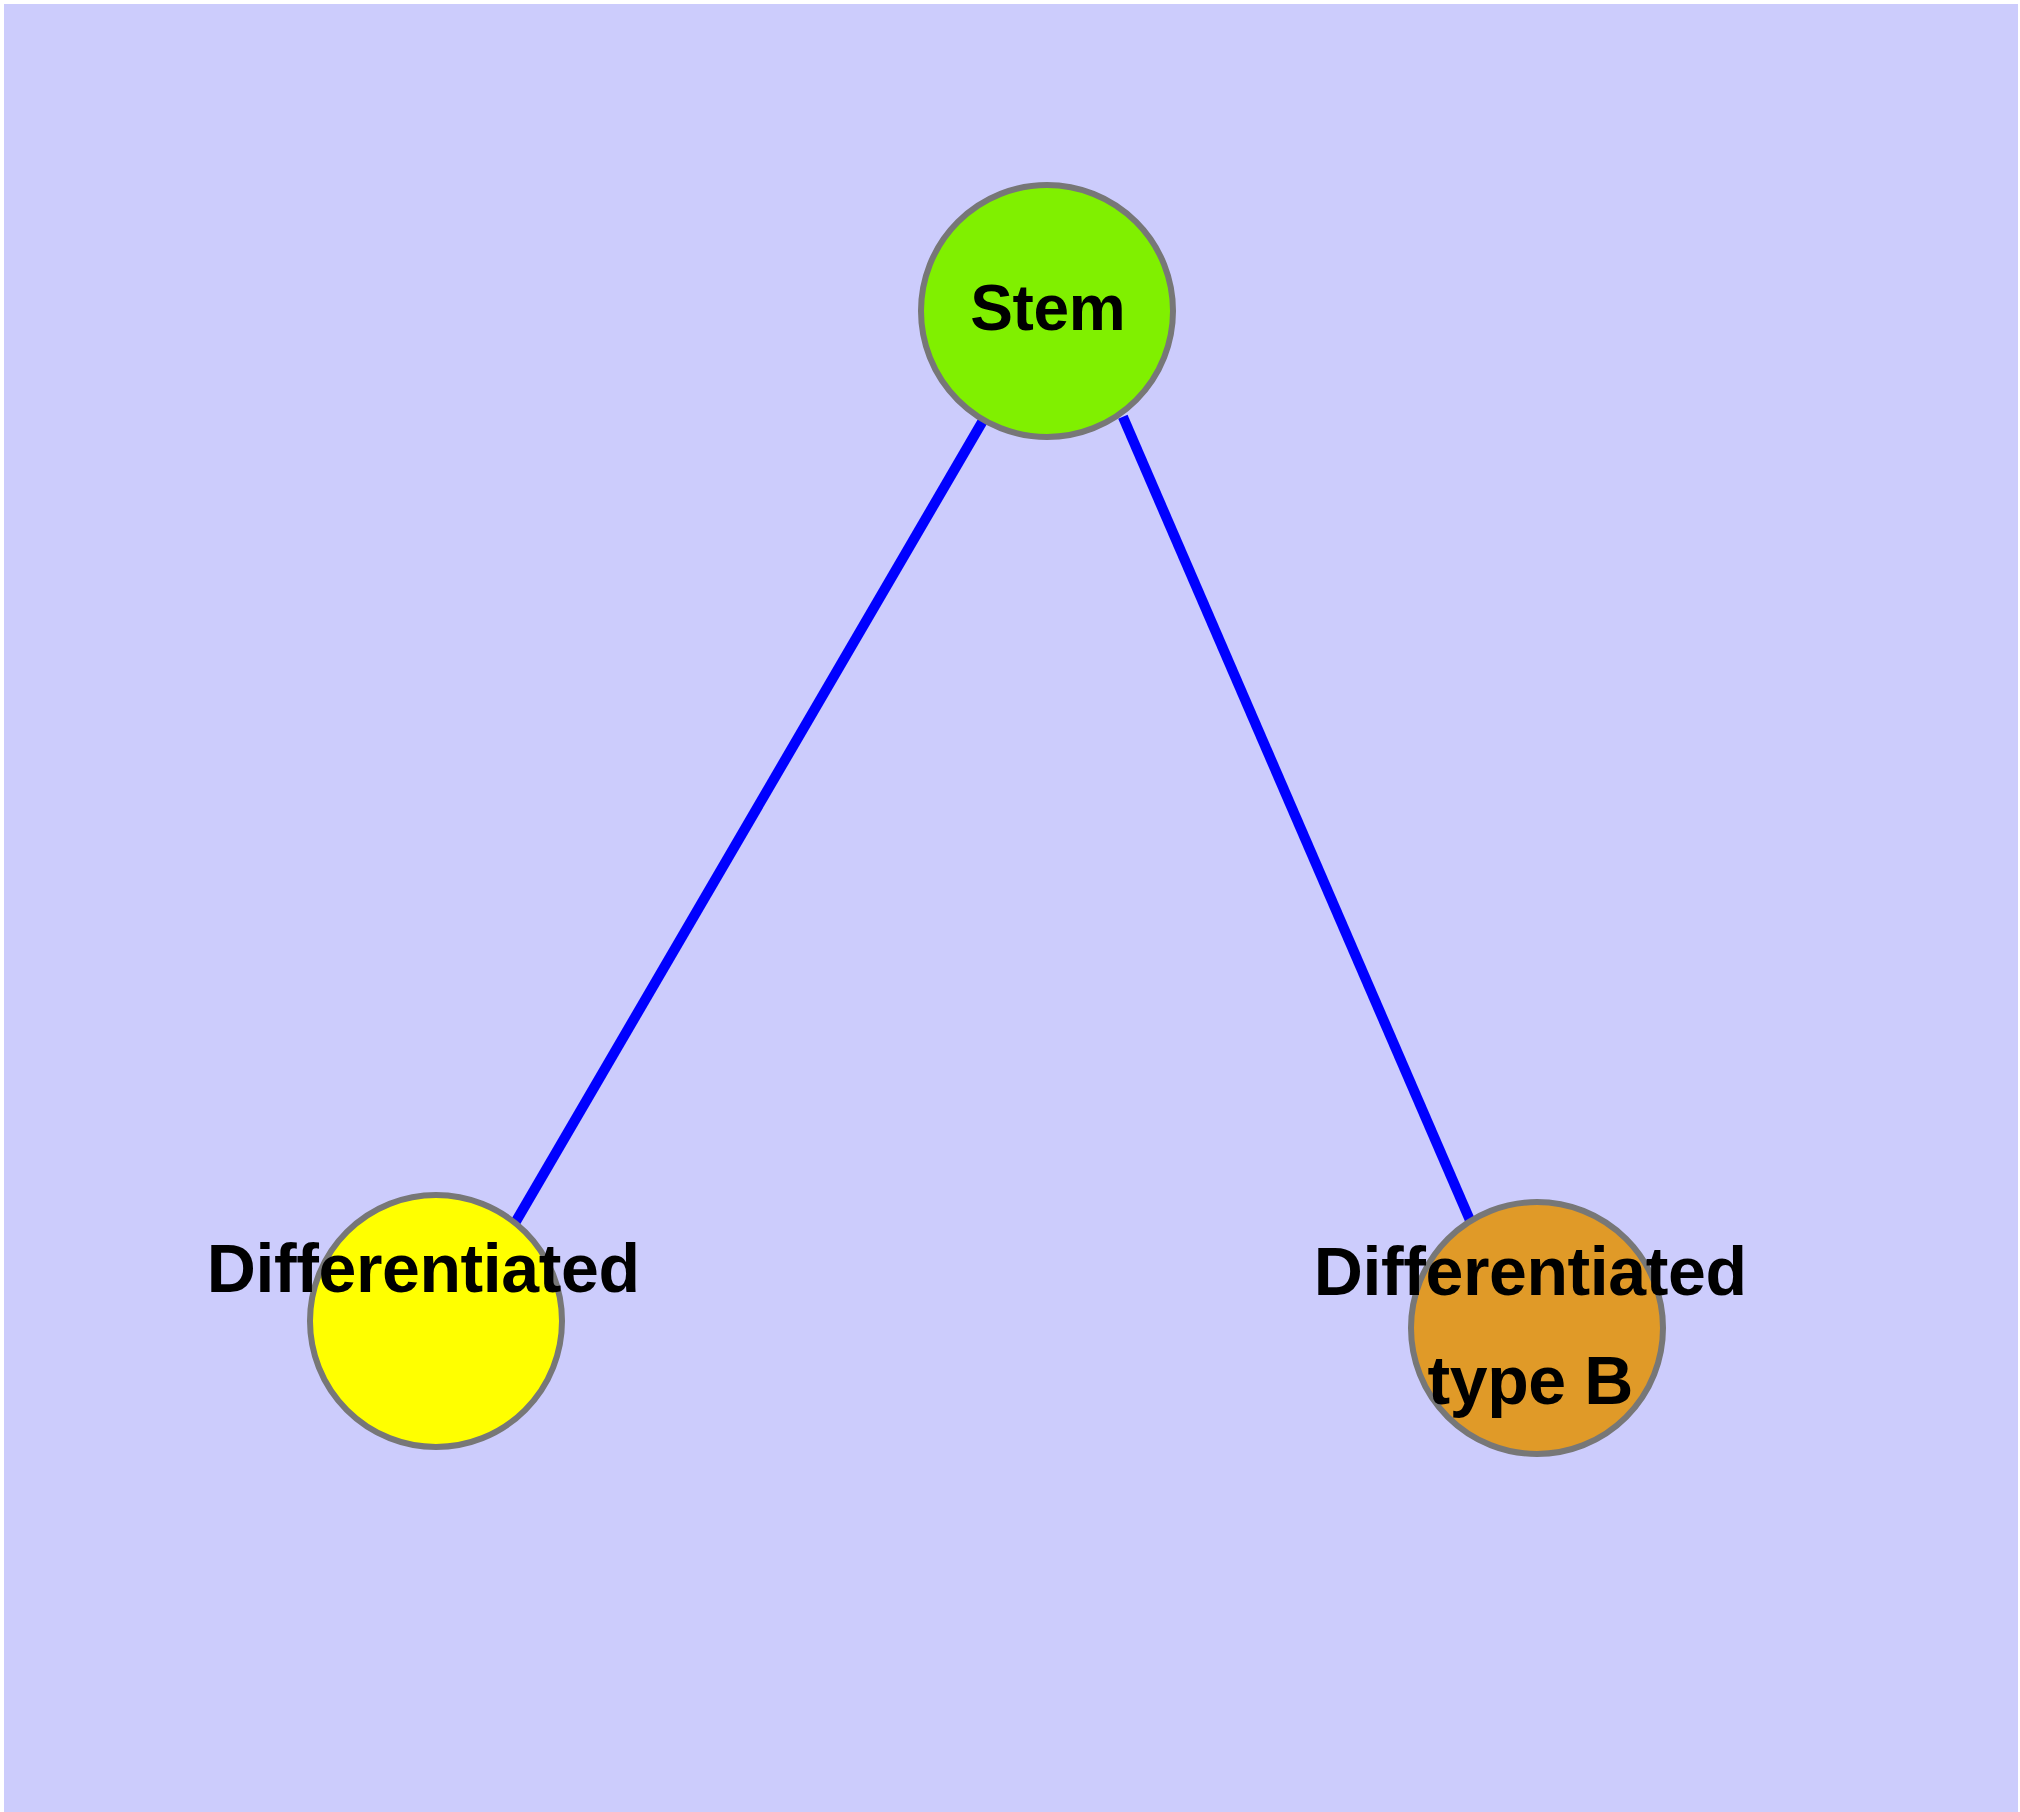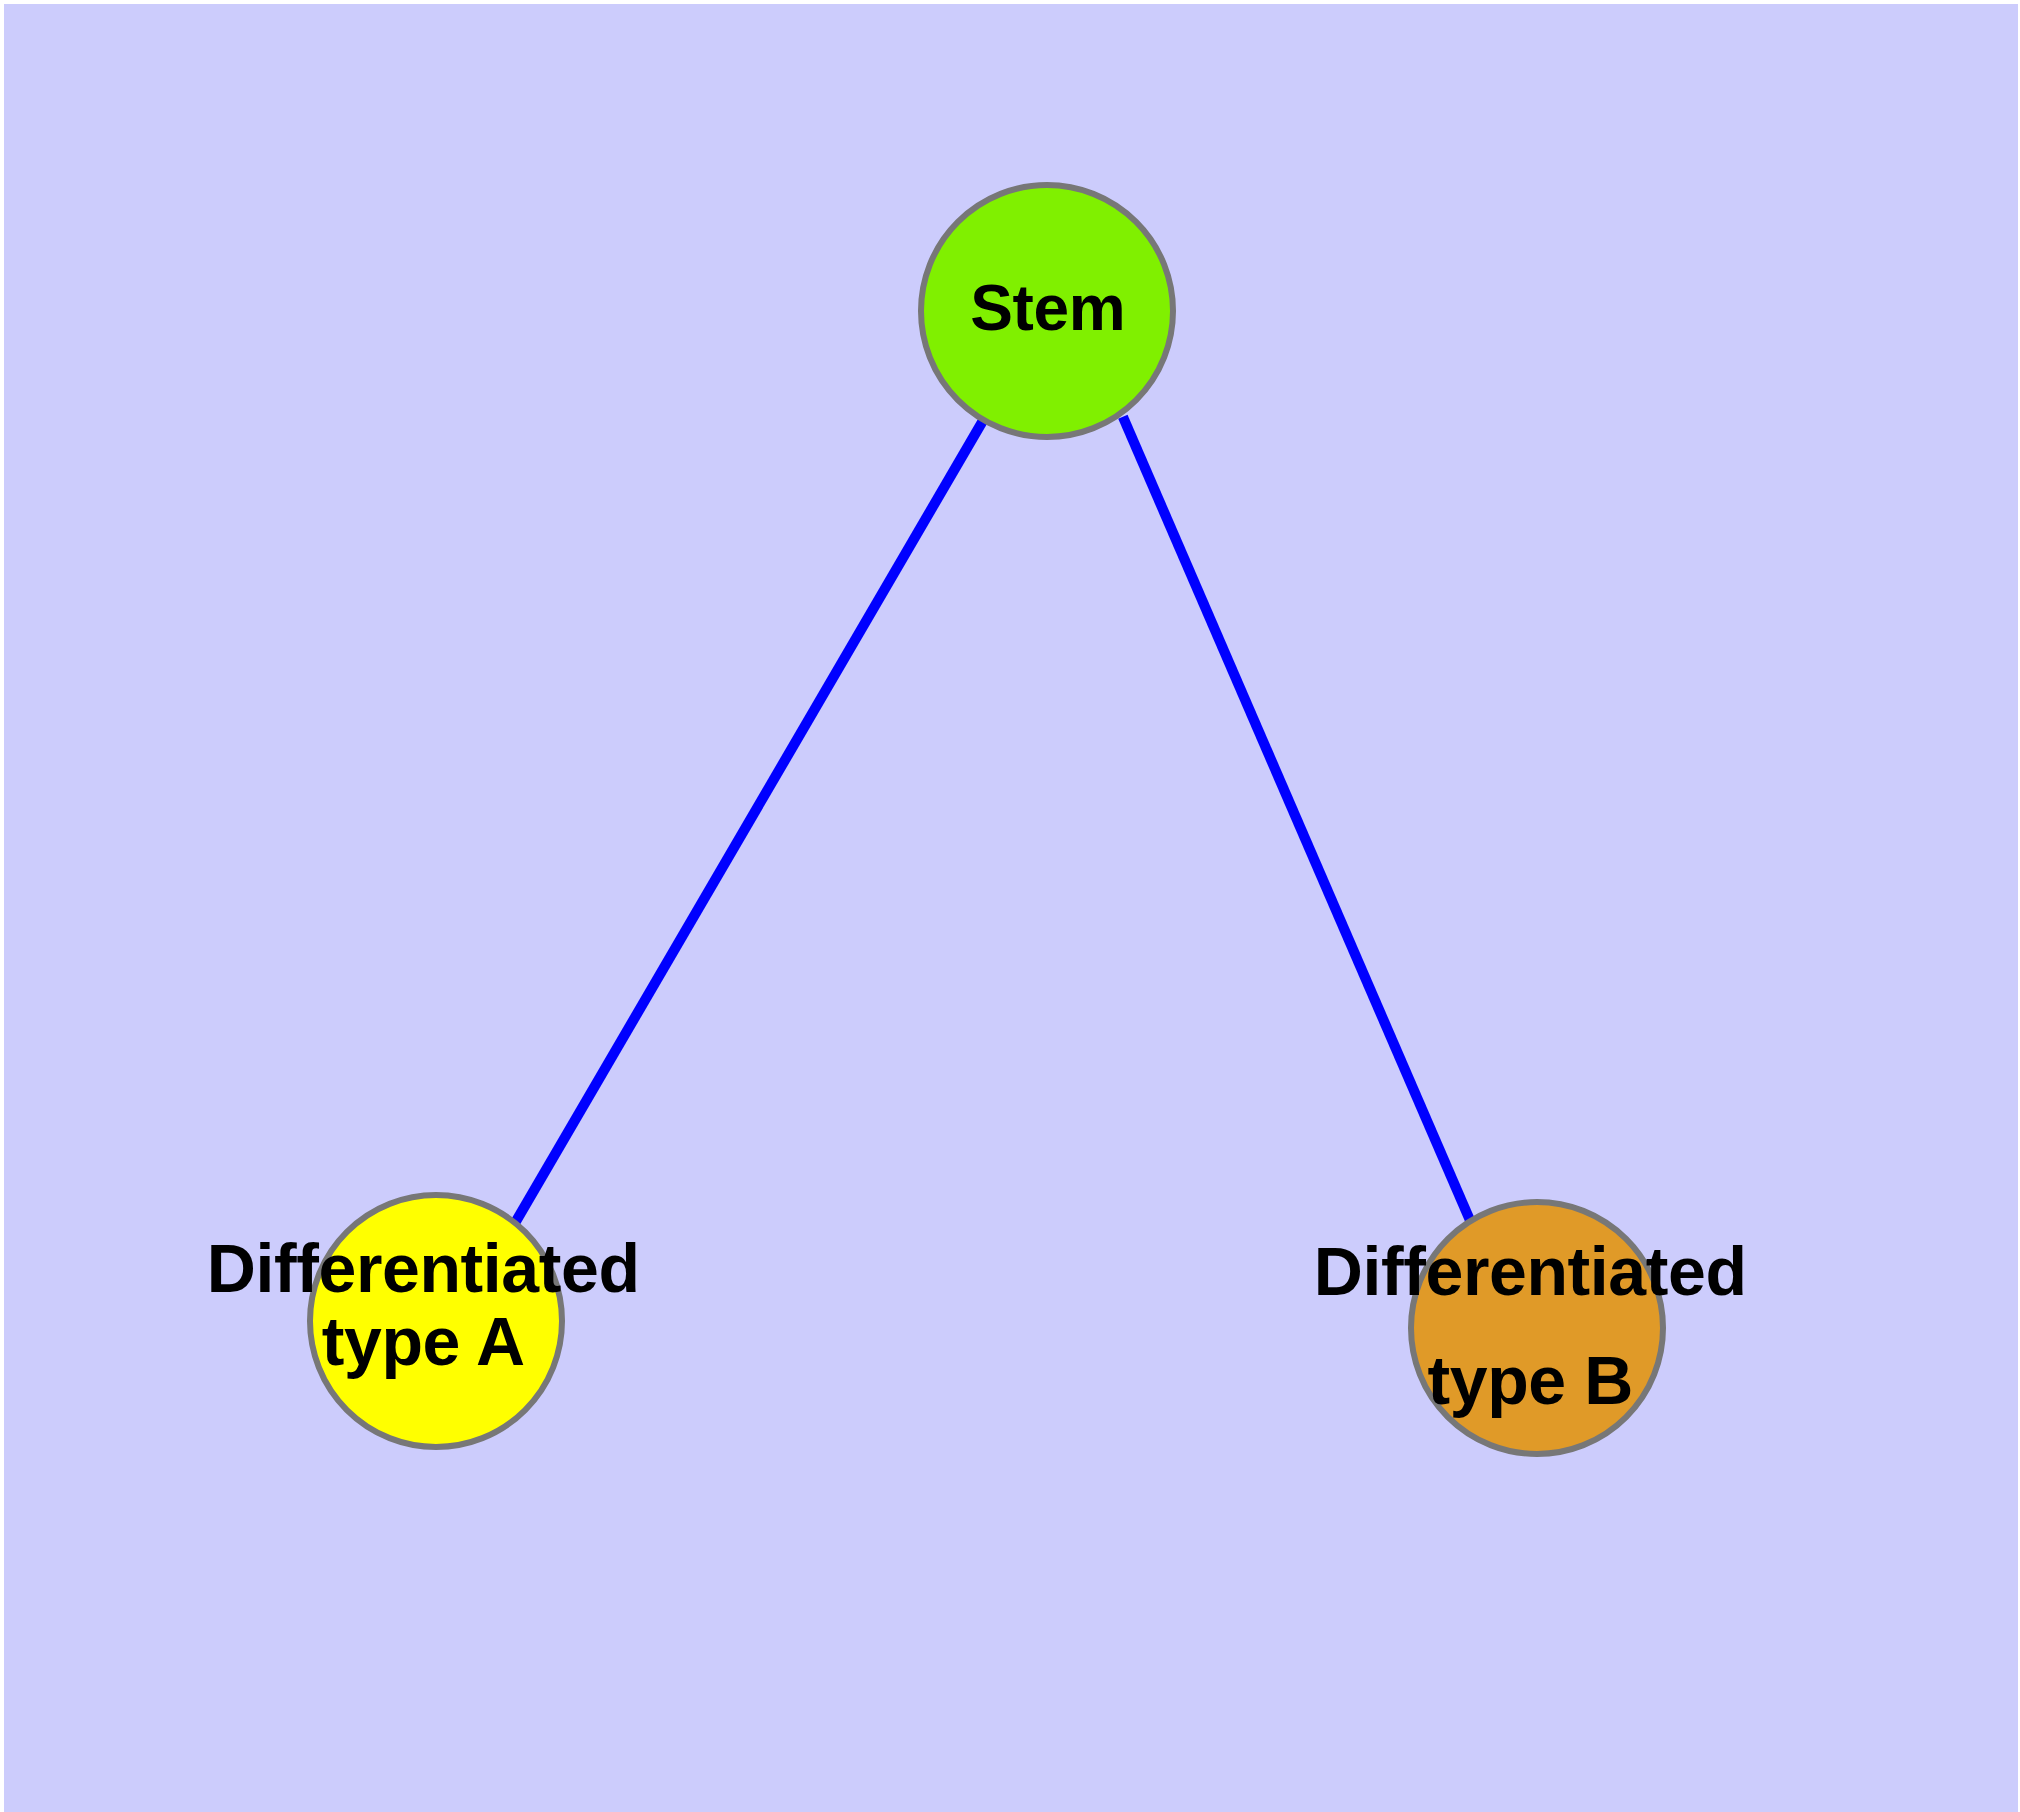--- a/index.html
+++ b/index.html
@@ -82,21 +82,20 @@
       <line x1="1320" y1="487" x2="1736" y2="1450" stroke="#0000ff" stroke-width="12" stroke-linecap="butt"></line>
     </svg>
 
     <div class="graph-node" id="node-stem" style="left:914px; top:178px; width:258px; height:258px;
                 background:#80f000; border-width:6px; border-color:#777777;"></div>
     <div class="node-label" id="label-stem" style="left:878px; top:271px; width:331px;">Stem</div>
 
     <div class="graph-node" id="node-diff-a" style="left:303px; top:1188px; width:258px; height:258px;
                 background:#ffff00; border-width:6px; border-color:#777777;"></div>
     <div class="node-label leaf-label" id="label-diff-a-line1" style="left:97px; top:1228px; width:644px;">Differentiated</div>
-    <div class="node-label leaf-label" id="label-diff-a-line2" style="left:97px; top:1301px; width:644px;">type A</div>
 
     <div class="graph-node" id="node-diff-b" style="left:1404px; top:1195px; width:258px; height:258px;
                 background:#e09a28; border-width:6px; border-color:#777777;"></div>
     <div class="node-label leaf-label" id="label-diff-b-line1" style="left:1204px; top:1231px; width:644px;">Differentiated</div>
     <div class="node-label leaf-label" id="label-diff-b-line2" style="left:1204px; top:1304px; width:644px;margin-top:36px;">type B</div>
 
   </div>
 </div>
 
 

